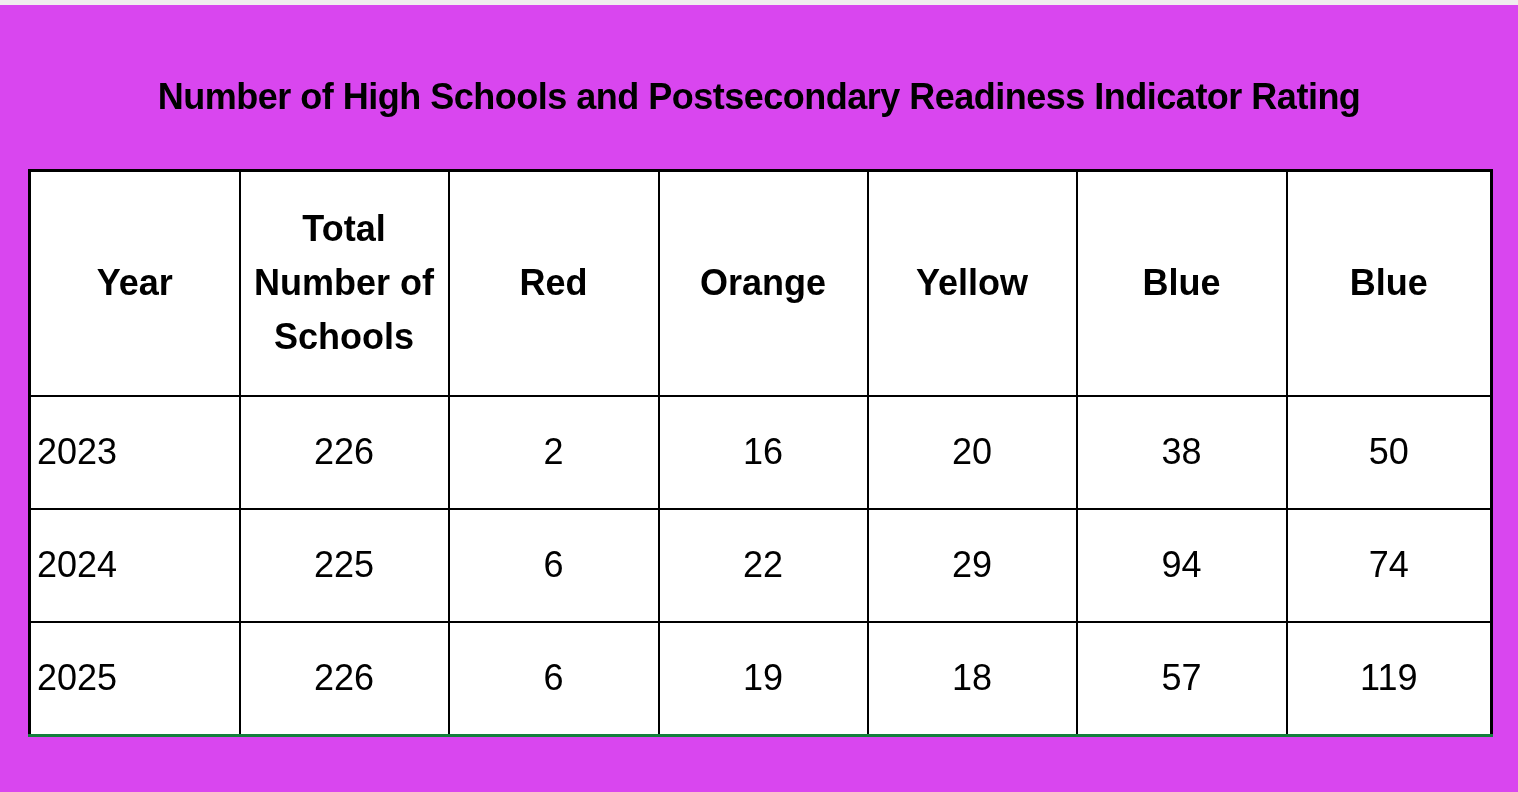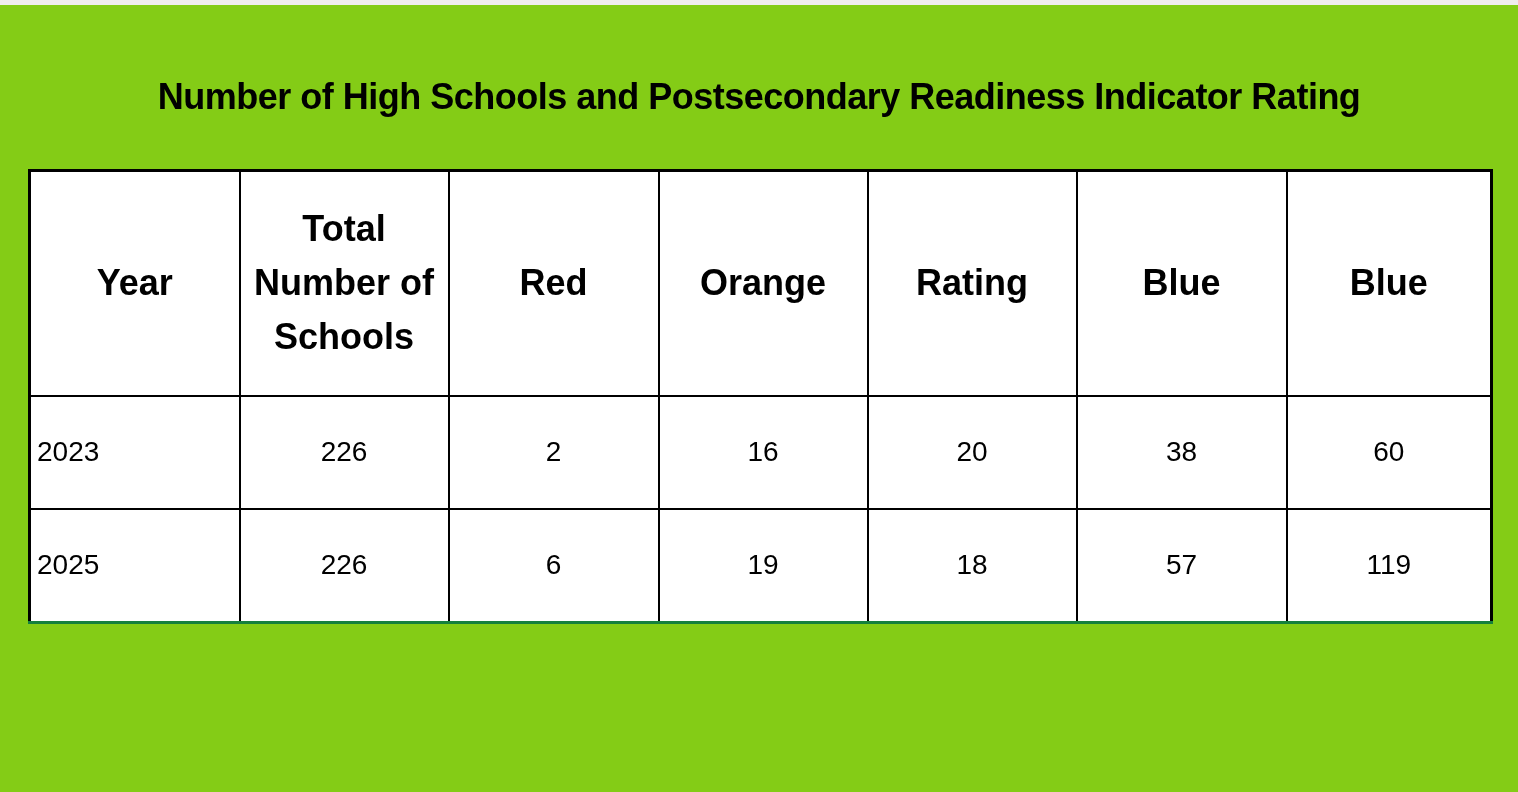--- a/index.html
+++ b/index.html
@@ -6,21 +6,21 @@
     margin: 0;
     padding: 0;
     background: #ffffff;
     font-family: "Liberation Sans", sans-serif;
     color: #000000;
   }
   .canvas {
     position: relative;
     width: 1518px;
     height: 792px;
-    background: #84cc16;
+    background: #d946ef;
     overflow: hidden;
   }
   .top-strip {
     width: 100%;
     height: 5px;
     background: #f0edee;
   }
   .page-title {
     margin-top: 72px;
     text-align: center;
@@ -48,21 +48,21 @@
     height: 223px;
     font-size: 36px;
     font-weight: bold;
     text-align: center;
     vertical-align: middle;
     line-height: 1.5;
     padding: 0 6px;
   }
   table.data-table td {
     height: 111px;
-    font-size: 28px;
+    font-size: 36px;
     text-align: center;
     vertical-align: middle;
     padding: 0 4px;
     margin-left: 29px;
   }
   table.data-table td.year-cell {
     text-align: left;
     padding-left: 6px;
   }
   table.data-table tr:last-child td {
@@ -87,34 +87,43 @@
       <col style="width:209px">
       <col style="width:210px">
       <col style="width:205px">
     </colgroup>
     <thead>
       <tr>
         <th>Year</th>
         <th>Total Number of Schools</th>
         <th>Red</th>
         <th>Orange</th>
-        <th>Rating</th>
+        <th>Yellow</th>
         <th>Blue</th>
         <th>Blue</th>
       </tr>
     </thead>
     <tbody>
       <tr>
         <td class="year-cell">2023</td>
         <td>226</td>
         <td>2</td>
         <td>16</td>
         <td>20</td>
         <td>38</td>
-        <td>60</td>
+        <td>50</td>
+      </tr>
+      <tr>
+        <td class="year-cell">2024</td>
+        <td>225</td>
+        <td>6</td>
+        <td>22</td>
+        <td>29</td>
+        <td>94</td>
+        <td>74</td>
       </tr>
       <tr>
         <td class="year-cell">2025</td>
         <td>226</td>
         <td>6</td>
         <td>19</td>
         <td>18</td>
         <td>57</td>
         <td>119</td>
       </tr>

